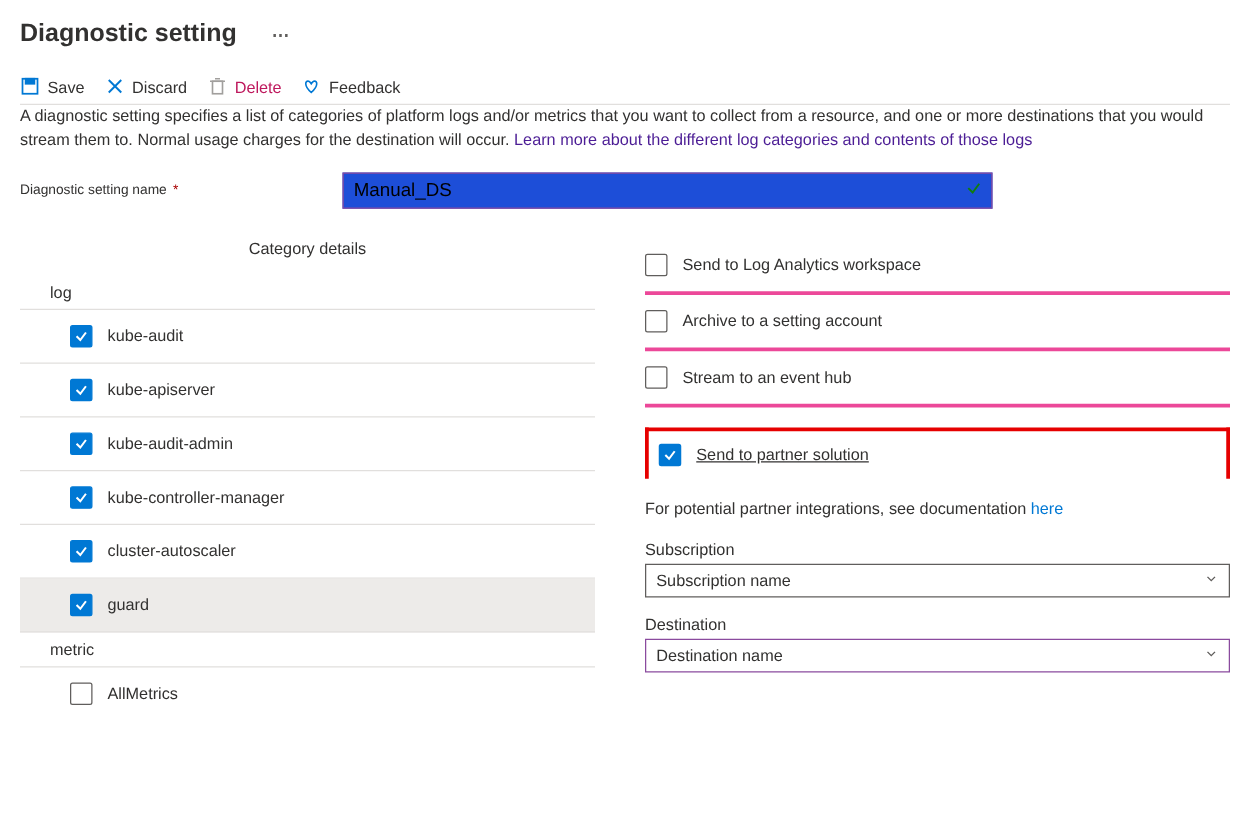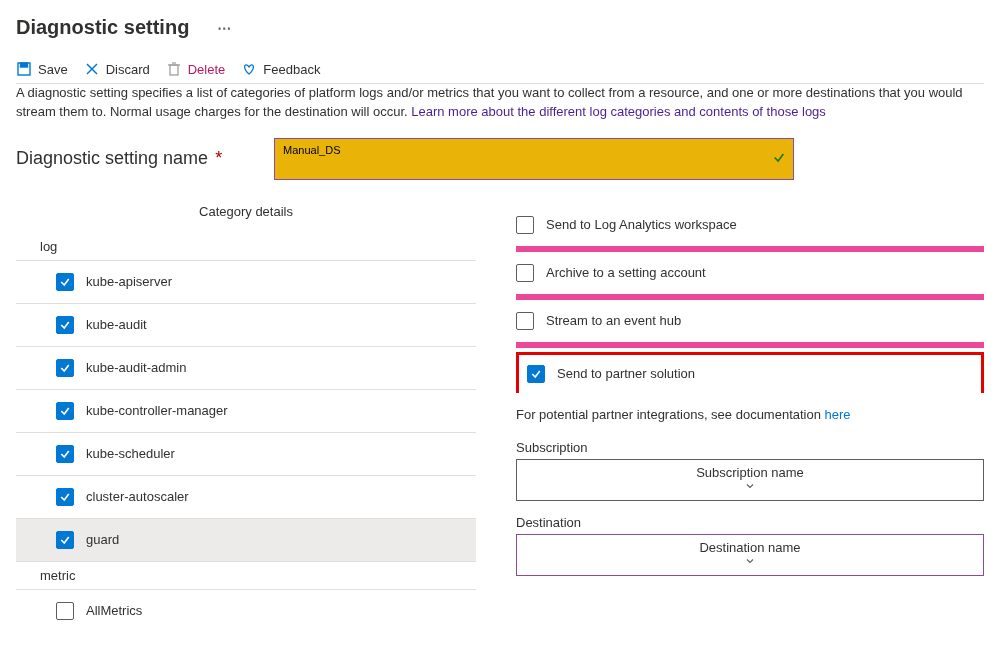--- a/index.html
+++ b/index.html
@@ -46,35 +46,35 @@
   }
   .description a { color: #4c1d95; text-decoration: none; }
   .name-row {
     display: flex;
     align-items: center;
     gap: 0;
     margin-bottom: 24px;
   }
   .name-label {
     width: 258px;
-    font-size: 18px;
+    font-size: 11px;
   }
   .name-label .req { color: #a80000; margin-left: 2px; }
   .name-input-wrap {
     position: relative;
     width: 520px;
   }
   .name-input {
     width: 100%;
     border: 1px solid #8a4a9e;
-    padding: 5px 28px 23px 8px;
-    font-size: 11px;
+    padding: 5px 28px 5px 8px;
+    font-size: 15px;
     font-family: inherit;
     outline: none;
-    background: #eab308;
+    background: #1d4ed8;
   }
   .name-input-wrap .tick {
     position: absolute;
     right: 8px; top: 50%;
     transform: translateY(-50%);
     color: #107c10;
   }
   .columns {
     display: flex;
     gap: 40px;
@@ -113,26 +113,27 @@
     background: #0078d4;
     border-color: #0078d4;
     color: #fff;
   }
   .cbx svg { width: 12px; height: 12px; }
   .dest-row {
     display: flex;
     align-items: center;
     gap: 12px;
     padding: 12px 0;
-    border-bottom: 6px solid #ec4899;
+    border-bottom: 3px solid #ec4899;
   }
   .dest-row.highlighted {
     border: 3px solid #e60000;
     padding: 10px 8px;
-    margin: 4px 0;
+    margin: 16px 0;
+    text-decoration: underline;
   }
   .dest-row.no-border { border-bottom: none; }
   .partner-note {
     font-size: 13px;
     margin: 14px 0 18px 0;
   }
   .partner-note a { color: #0078d4; text-decoration: none; }
   .field-label {
     font-size: 13px;
     margin-bottom: 4px;
@@ -140,21 +141,20 @@
   .select {
     width: 100%;
     border: 1px solid #605e5c;
     padding: 5px 8px;
     font-size: 13px;
     display: flex;
     justify-content: space-between;
     align-items: center;
     background: #fff;
     margin-bottom: 14px;
-    flex-direction: column;
   }
   .select.accent { border-color: #8a4a9e; }
   .select .chev { color: #605e5c; }
 </style>
 </head>
 <body>
 
 <h1 class="page-title">
   <span>Diagnostic setting</span>
   <span class="dots">⋯</span>
@@ -223,53 +223,45 @@
   <div class="col-left">
     <div class="col-head">Category details</div>
     <div class="group-head">log</div>
     <div id="cat-list">
         <div class="cat-row">
           <span class="cbx checked">
             <svg viewBox="0 0 16 16" fill="none" stroke="#fff" stroke-width="2.2">
               <polyline points="3,8 7,12 13,4"></polyline>
             </svg>
           </span>
+          <span>kube-audit</span>
+        </div>
+        <div class="cat-row">
+          <span class="cbx checked">
+            <svg viewBox="0 0 16 16" fill="none" stroke="#fff" stroke-width="2.2">
+              <polyline points="3,8 7,12 13,4"></polyline>
+            </svg>
+          </span>
           <span>kube-apiserver</span>
         </div>
         <div class="cat-row">
           <span class="cbx checked">
             <svg viewBox="0 0 16 16" fill="none" stroke="#fff" stroke-width="2.2">
               <polyline points="3,8 7,12 13,4"></polyline>
             </svg>
           </span>
-          <span>kube-audit</span>
-        </div>
-        <div class="cat-row">
-          <span class="cbx checked">
-            <svg viewBox="0 0 16 16" fill="none" stroke="#fff" stroke-width="2.2">
-              <polyline points="3,8 7,12 13,4"></polyline>
-            </svg>
-          </span>
           <span>kube-audit-admin</span>
         </div>
         <div class="cat-row">
           <span class="cbx checked">
             <svg viewBox="0 0 16 16" fill="none" stroke="#fff" stroke-width="2.2">
               <polyline points="3,8 7,12 13,4"></polyline>
             </svg>
           </span>
           <span>kube-controller-manager</span>
-        </div>
-        <div class="cat-row">
-          <span class="cbx checked">
-            <svg viewBox="0 0 16 16" fill="none" stroke="#fff" stroke-width="2.2">
-              <polyline points="3,8 7,12 13,4"></polyline>
-            </svg>
-          </span>
-          <span>kube-scheduler</span>
         </div>
         <div class="cat-row">
           <span class="cbx checked">
             <svg viewBox="0 0 16 16" fill="none" stroke="#fff" stroke-width="2.2">
               <polyline points="3,8 7,12 13,4"></polyline>
             </svg>
           </span>
           <span>cluster-autoscaler</span>
         </div>
         <div class="cat-row selected">

